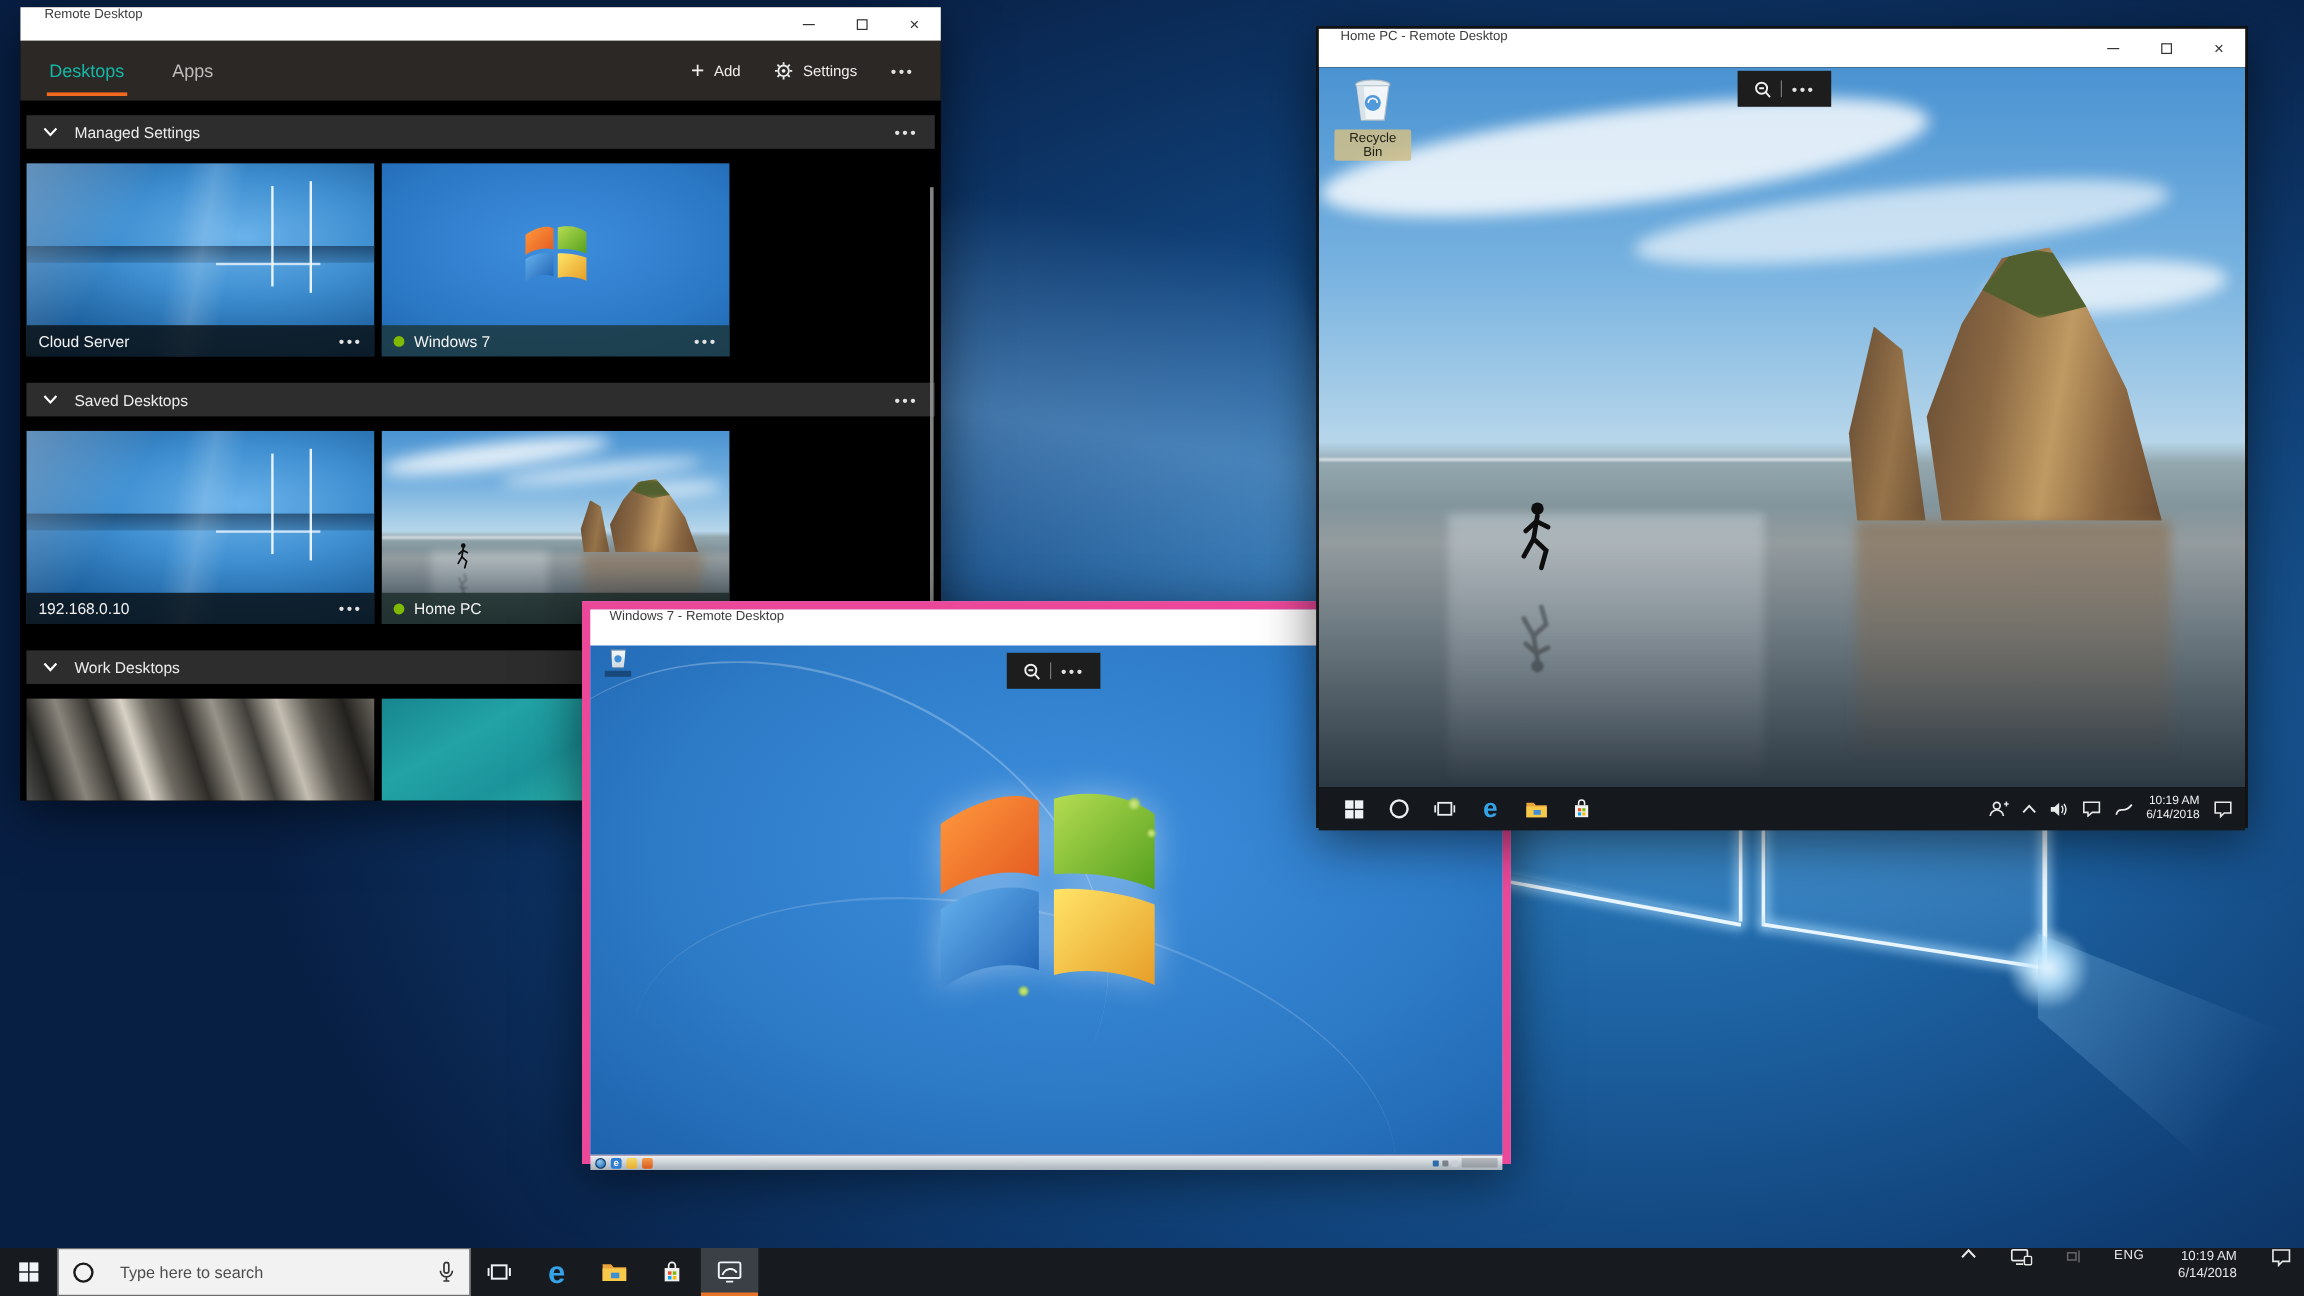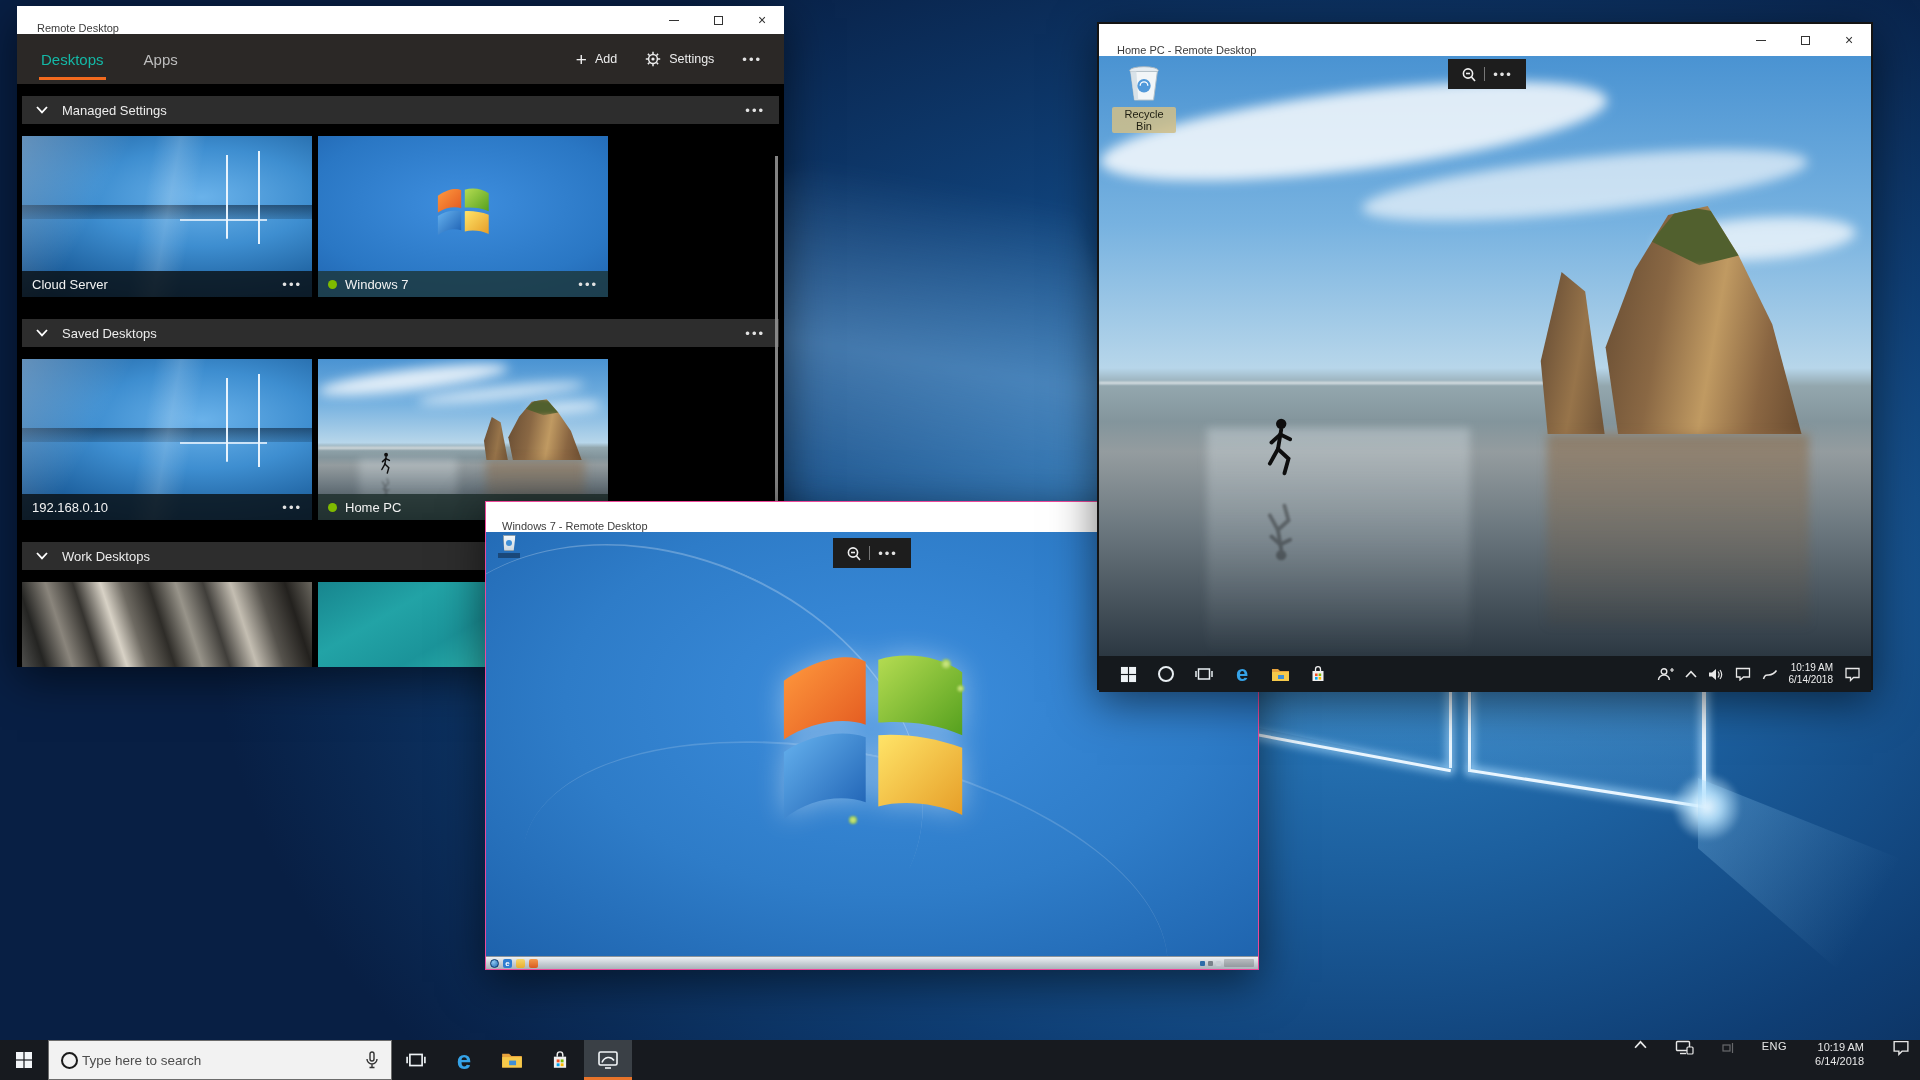--- a/index.html
+++ b/index.html
@@ -27,21 +27,21 @@
     background:linear-gradient(180deg, rgba(110,185,240,.4), rgba(90,165,225,.2));
     clip-path:polygon(0 0,100% 0,100% 100%,0 76%); }
   .hero-glow { position:absolute; left:1672px; top:772px; width:70px; height:70px; border-radius:50%;
     background:radial-gradient(circle,#ffffff 0%, rgba(200,235,255,.85) 28%, rgba(160,215,255,0) 70%); filter:blur(2px); }
   .beam-br { position:absolute; left:1698px; top:778px; width:230px; height:270px;
     background:linear-gradient(120deg, rgba(150,210,250,.5), rgba(150,210,250,0) 65%);
     clip-path:polygon(0 0,100% 34%,100% 100%,0 26%); opacity:.6; }
 
   
   .window { position:absolute; box-shadow:0 12px 42px rgba(0,0,0,.55); }
-  .titlebar { background:#ffffff; display:flex; align-items:flex-end; }
+  .titlebar { background:#ffffff; display:flex; align-items:flex-start; }
   .titlebar .t-title { font-size:11px; color:#3c3c3c; }
   .t-controls { margin-left:auto; display:flex; align-items:center; height:100%; }
   .t-controls .ctl { width:44px; height:100%; display:flex; align-items:center; justify-content:center; color:#333; }
   .ctl-min-bar { width:10px; height:1px; background:#333; }
   .ctl-max-box { width:9px; height:9px; border:1px solid #333; }
   .ctl-close-x { font-size:14px; line-height:1; color:#333; }
 
   
   #rd-app { left:17px; top:6px; width:767px; height:661px; background:#000; z-index:10; }
   #rd-app .titlebar { height:28px; padding-left:20px; }
@@ -105,21 +105,21 @@
     clip-path:polygon(18% 100%,8% 55%,38% 0%,72% 12%,88% 62%,100% 100%); }
   .rock-reflect { position:absolute; left:58%; top:63%; width:34%; height:32%;
     background:linear-gradient(180deg, rgba(140,105,68,.55), rgba(70,58,46,.12)); filter:blur(5px); }
   .sky-reflect { position:absolute; left:14%; top:62%; width:34%; height:38%;
     background:linear-gradient(180deg, rgba(225,235,240,.35), rgba(225,235,240,0)); filter:blur(4px); }
   .runner, .runner-ref { position:absolute; }
   .runner     { left:21.5%; top:58%; width:4.2%; height:15%; }
   .runner-ref { left:21.5%; top:72.5%; width:4.2%; height:13%; transform:scaleY(-1); opacity:.35; filter:blur(1px); }
 
   
-  #win7 { left:485px; top:501px; width:774px; height:469px; z-index:20; border:1px solid #ec4899; background:#c4b5fd; }
+  #win7 { left:485px; top:501px; width:774px; height:469px; z-index:20; border:7px solid #ec4899; background:#c4b5fd; }
   #win7 .titlebar { height:30px; padding-left:16px; }
   .win7-content { position:relative; height:424px; overflow:hidden;
     background:radial-gradient(110% 120% at 52% 40%, #3c8ede 0%, #2e7cc8 38%, #1e63ad 68%, #124781 92%, #0d3a6c 100%); }
   .swoosh1 { position:absolute; left:-12%; top:6%; width:70%; height:95%;
     border-top:2px solid rgba(255,255,255,.25); border-radius:50%; transform:rotate(24deg); }
   .swoosh2 { position:absolute; left:4%; top:52%; width:85%; height:75%;
     border-top:2px solid rgba(255,255,255,.16); border-radius:50%; transform:rotate(12deg); }
   .win7-logo { position:absolute; left:50%; top:47%; transform:translate(-50%,-50%);
     filter:drop-shadow(0 0 14px rgba(255,255,255,.4)); }
   .sparkle { position:absolute; border-radius:50%;
@@ -157,21 +157,21 @@
   .rt-tray { margin-left:auto; display:flex; align-items:center; gap:11px; padding-right:10px; color:#e8e8e8; }
   .rt-clock { text-align:right; font-size:10px; line-height:1.25; color:#f0f0f0; }
   .edge-e { color:#35a3e8; font-weight:bold; font-size:22px; line-height:1; }
 
   
   #taskbar { position:absolute; left:0; bottom:0; width:1920px; height:40px; background:#171a1f;
     display:flex; align-items:stretch; z-index:100; }
   .tb-btn { width:48px; display:flex; align-items:center; justify-content:center; }
   .tb-btn.active-app { background:#3a4046; box-shadow:inset 0 -3px 0 #e8742a; }
   .searchbox { width:344px; background:#f2f2f2; border:1px solid #6c6c6c; display:flex; align-items:center;
-    padding:0 12px; gap:4px; }
+    padding:0 12px; gap:22px; }
   .search-ring { width:17px; height:17px; border:2.5px solid #1a1a1a; border-radius:50%; flex:0 0 auto; }
   .searchbox input { flex:1; border:none; outline:none; background:transparent; font-size:13.5px; color:#333;
     font-family:"Liberation Sans","DejaVu Sans",sans-serif; }
   .searchbox input::placeholder { color:#4d4d4d; opacity:1; }
   .tb-tray { margin-left:auto; display:flex; align-items:flex-start; gap:28px; padding-right:10px; color:#e8e8e8; }
   .tb-clock { text-align:right; font-size:11px; line-height:1.3; }
   .tb-lang { font-size:11px; letter-spacing:.5px; }
   .dim { opacity:.38; }
   .edge-e-lg { color:#35a3e8; font-weight:bold; font-size:26px; line-height:1; }
 </style>

